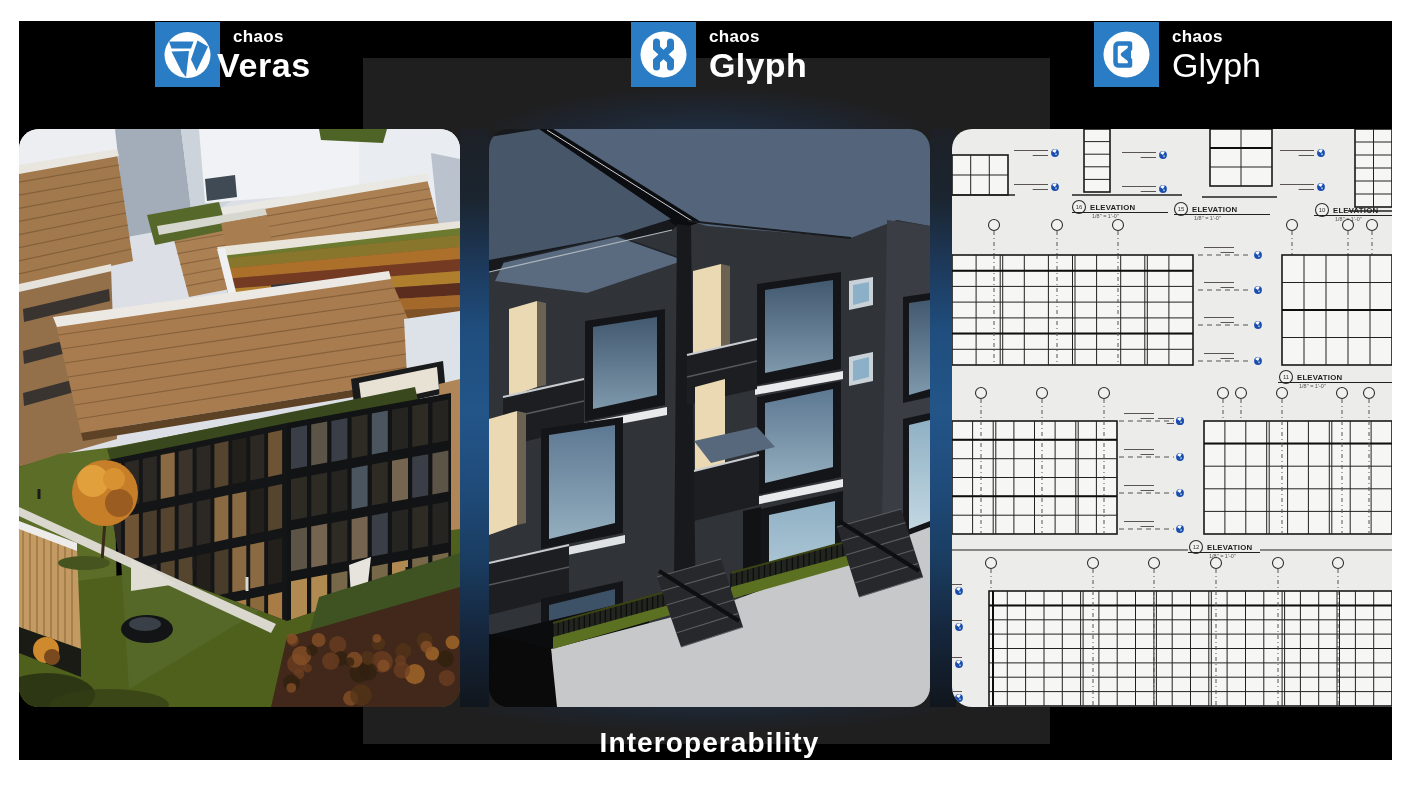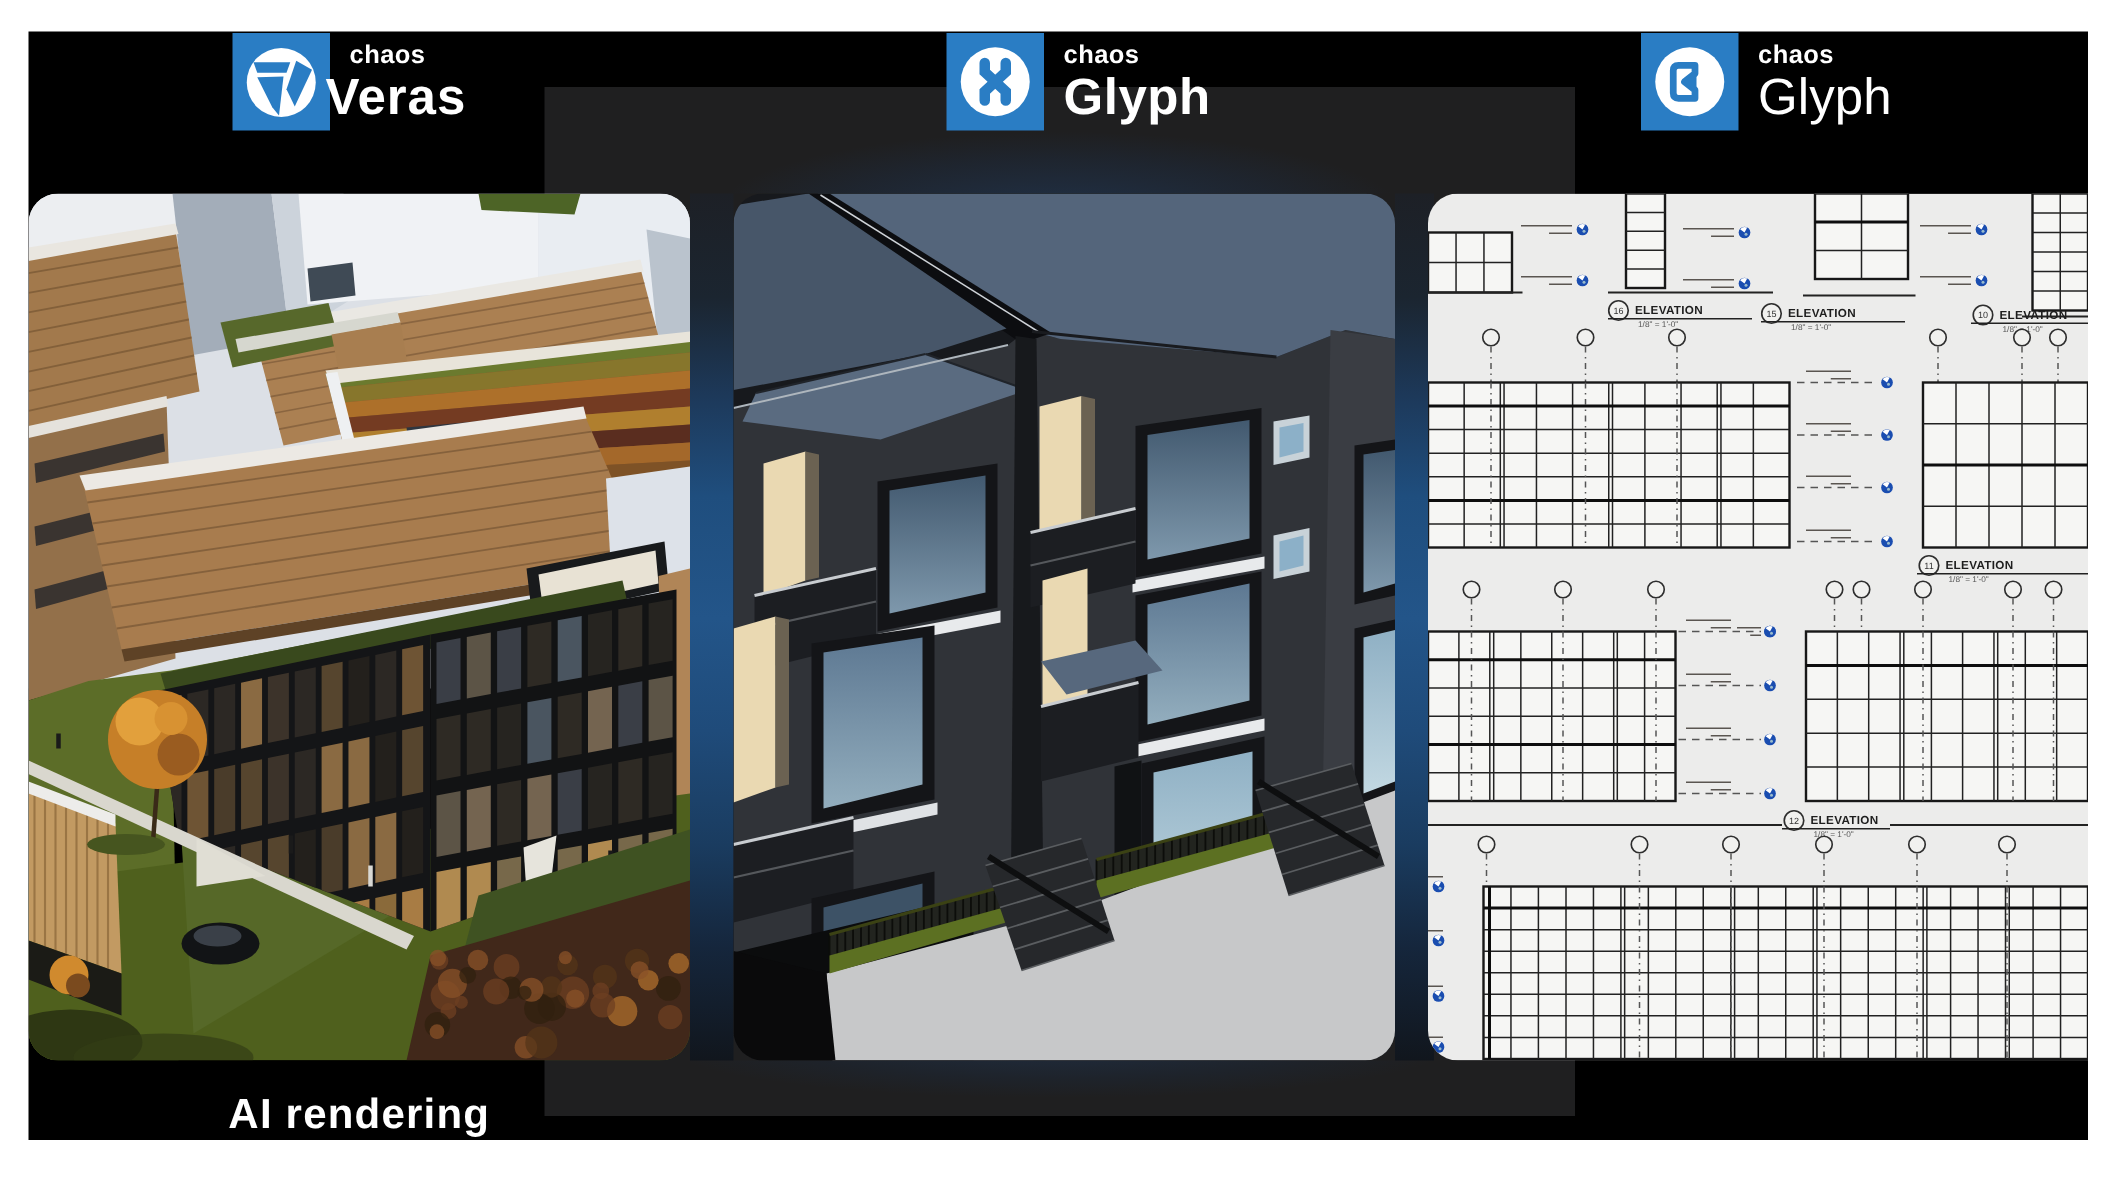--- a/index.html
+++ b/index.html
@@ -979,16 +979,16 @@
   <div style="position:absolute;left:1075px;top:1px;width:65px;height:65px;background:#2a7dc4"><svg width="65" height="65" viewBox="0 0 65 65">
         <circle cx="32.5" cy="32.5" r="23" fill="#fff"></circle>
         <path d="M 36 21.5 L 25 21.5 Q 21.5 21.5 21.5 25 L 21.5 40 Q 21.5 43.5 25 43.5 L 36 43.5 L 36 38 L 29 32.5 L 36 27 Z" fill="none" stroke="#2a7dc4" stroke-width="4.5" stroke-linejoin="round"></path>
         <path d="M 37 26 L 37 39 L 28.5 32.5 Z" fill="#2a7dc4"></path>
       </svg></div>
 
   <div style="position:absolute;left:1153px;top:6px;font-size:17px;font-weight:bold;color:#fff;letter-spacing:0.3px">chaos</div>
 
   <div style="position:absolute;left:1153px;top:25px;font-size:34px;font-weight:normal;color:#fff;letter-spacing:0.05px">Glyph</div>
 
-  <div class="label" style="left:0px;letter-spacing:0.8px">AI rendering</div>
-
+
+  <div class="label" style="left:470px;letter-spacing:1.1px">Interoperability</div>
 
 </div>
 
 </body></html>

